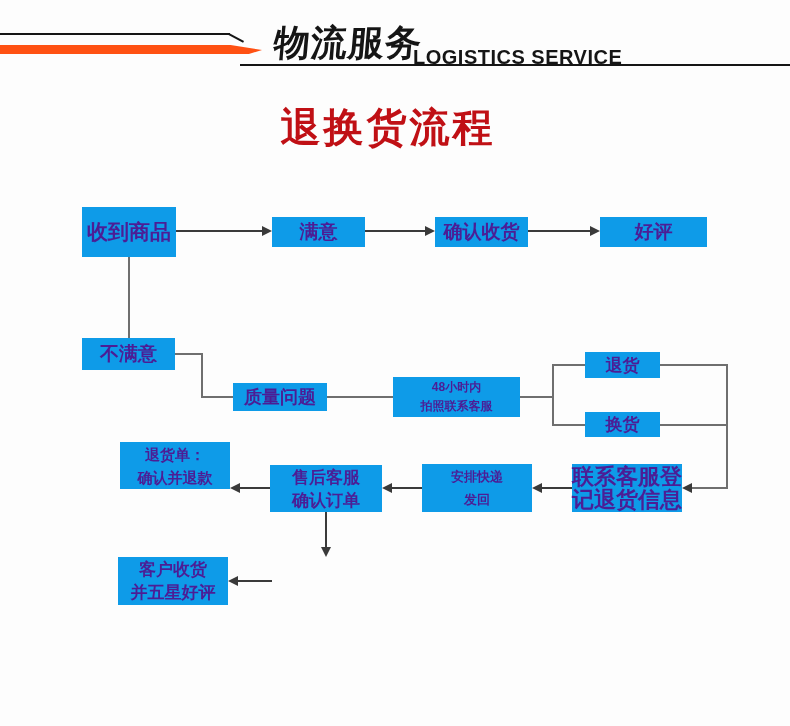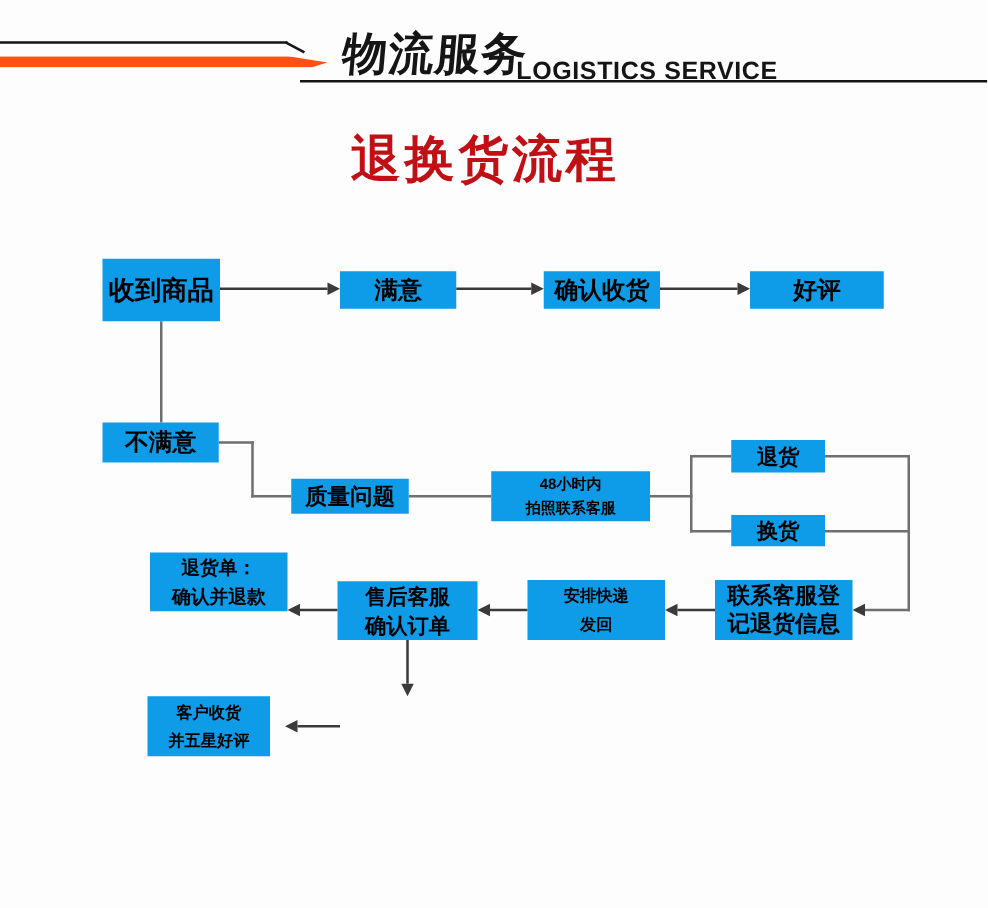--- a/index.html
+++ b/index.html
@@ -49,21 +49,21 @@
   .page-title{
     position:absolute;left:0;top:100px;width:776px;
     text-align:center;
     font-size:40px;font-weight:bold;letter-spacing:3px;
     color:var(--title-red,#C01015);
   }
   
   .node{
     position:absolute;
     background:var(--box-blue,#0E9BE8);
-    color:#000000;font-weight:bold;
+    color:#4c1d95;font-weight:bold;
     display:flex;flex-direction:column;
     align-items:center;justify-content:center;
     text-align:right;white-space:nowrap;
   }
   .node span{display:block;}
   
   .hl,.vl{position:absolute;}
   .hl{height:2px;}
   .vl{width:2px;}
   .dark{background:var(--arrow-dark,#3A3A3A);}
@@ -143,39 +143,39 @@
 
   <div class="node" style="left:393px;top:377px;width:127px;height:40px;font-size:12px;line-height:19px">
     <span>48小时内</span>
     <span>拍照联系客服</span>
   </div>
 
   <div class="node" style="left:585px;top:352px;width:75px;height:26px;font-size:17px">退货</div>
 
   <div class="node" style="left:585px;top:412px;width:75px;height:25px;font-size:17px">换货</div>
 
-  <div class="node" style="left:572px;top:464px;width:110px;height:48px;font-size:18px;line-height:23px">
+  <div class="node" style="left:572px;top:464px;width:110px;height:48px;font-size:22px;line-height:23px">
     <span>联系客服登</span>
     <span>记退货信息</span>
   </div>
 
   <div class="node" style="left:422px;top:464px;width:110px;height:48px;font-size:13px;line-height:23px">
     <span>安排快递</span>
     <span>发回</span>
   </div>
 
   <div class="node" style="left:270px;top:465px;width:112px;height:47px;font-size:17px;line-height:23px">
     <span>售后客服</span>
     <span>确认订单</span>
   </div>
 
   <div class="node" style="left:120px;top:442px;width:110px;height:47px;font-size:15px;line-height:23px">
     <span>退货单：</span>
     <span>确认并退款</span>
   </div>
 
 
-  <div class="node" style="left:118px;top:557px;width:98px;height:48px;font-size:13px;line-height:23px">
+  <div class="node" style="left:118px;top:557px;width:110px;height:48px;font-size:17px;line-height:23px">
     <span>客户收货</span>
     <span>并五星好评</span>
   </div>
 
 </div>
 
 </body></html>

